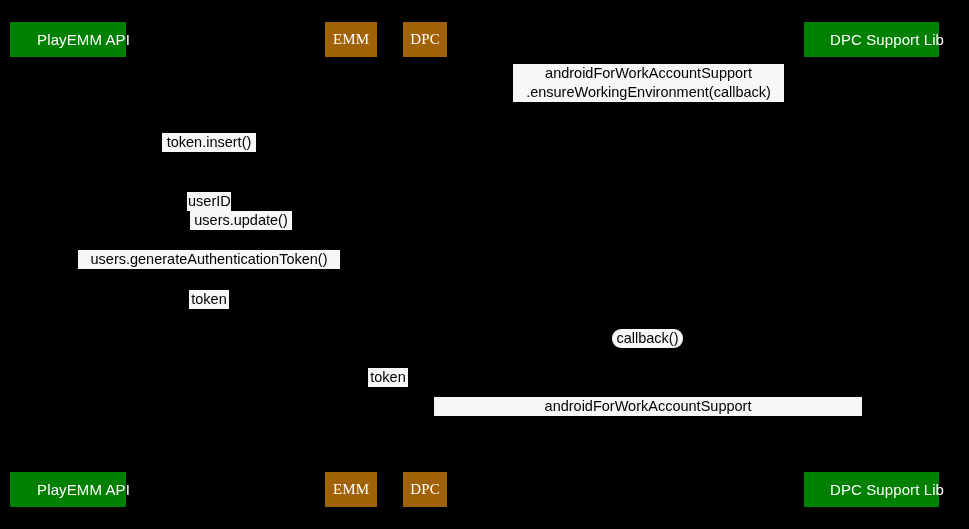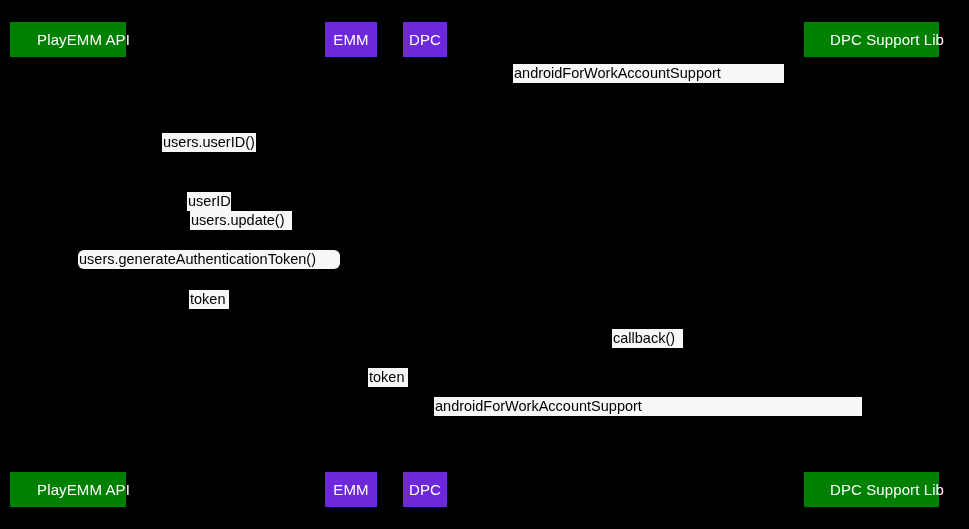--- a/index.html
+++ b/index.html
@@ -24,21 +24,21 @@
     align-items: center;
     justify-content: center;
     color: #ffffff;
     font-size: 15px;
     line-height: 1;
     letter-spacing: 0.1px;
     white-space: nowrap;
     padding: 0 9px;
   }
   .participant.green { background: #008000; padding-left: 40px; }
-  .participant.blue  { background: #6d28d9; }
+  .participant.blue  { background: #a16207; font-family: Liberation Serif, serif; }
 
   
   .lifeline {
     position: absolute;
     width: 1px;
     background: #000000;
   }
 
   
   .msg-line {
@@ -48,21 +48,21 @@
   }
 
   
   .msg-label {
     position: absolute;
     box-sizing: border-box;
     background: #f7f7f7;
     color: #000000;
     font-size: 14.5px;
     line-height: 19px;
-    text-align: left;
+    text-align: center;
     white-space: pre;
     padding: 0 1px;
   }
   .msg-label.two-line {
     line-height: 19px;
   }
 </style>
 </head>
 <body>
 
@@ -89,33 +89,33 @@
   <div class="participant blue" style="left:325px; top:22px; width:52px; height:35px;">
     <span>EMM</span>
   </div>
   <div class="participant blue" style="left:403px; top:22px; width:44px; height:35px;">
     <span>DPC</span>
   </div>
   <div class="participant green" style="left:804px; top:22px; width:135px; height:35px;">
     <span>DPC Support Lib</span>
   </div>
 
-  <div class="msg-label two-line" style="left:513px; top:64px; width:271px;"><span>androidForWorkAccountSupport</span><br></div>
+  <div class="msg-label two-line" style="left:513px; top:64px; width:271px;"><span>androidForWorkAccountSupport</span><br><span>.ensureWorkingEnvironment(callback)</span></div>
 
-  <div class="msg-label" style="left:162px; top:133px; width:94px;"><span>users.userID()</span></div>
+  <div class="msg-label" style="left:162px; top:133px; width:94px;"><span>token.insert()</span></div>
 
   <div class="msg-label" style="left:187px; top:172px; width:44px;margin-top:20px;"><span>userID</span></div>
 
   <div class="msg-label" style="left:158px; top:211px; width:102px;margin-left:32px;"><span>users.update()</span></div>
 
-  <div class="msg-label" style="left:78px; top:250px; width:262px;border-radius:6px;"><span>users.generateAuthenticationToken()</span></div>
+  <div class="msg-label" style="left:78px; top:250px; width:262px;"><span>users.generateAuthenticationToken()</span></div>
 
   <div class="msg-label" style="left:189px; top:290px; width:40px;"><span>token</span></div>
 
-  <div class="msg-label" style="left:612px; top:329px; width:71px;"><span>callback()</span></div>
+  <div class="msg-label" style="left:612px; top:329px; width:71px;border-radius:9px;"><span>callback()</span></div>
 
   <div class="msg-label" style="left:368px; top:368px; width:40px;"><span>token</span></div>
 
   <div class="msg-label two-line" style="left:434px; top:397px; width:428px;"><span>androidForWorkAccountSupport</span><br></div>
 
   <div class="participant green" style="left:10px; top:472px; width:116px; height:35px;">
     <span>PlayEMM API</span>
   </div>
   <div class="participant blue" style="left:325px; top:472px; width:52px; height:35px;">
     <span>EMM</span>

